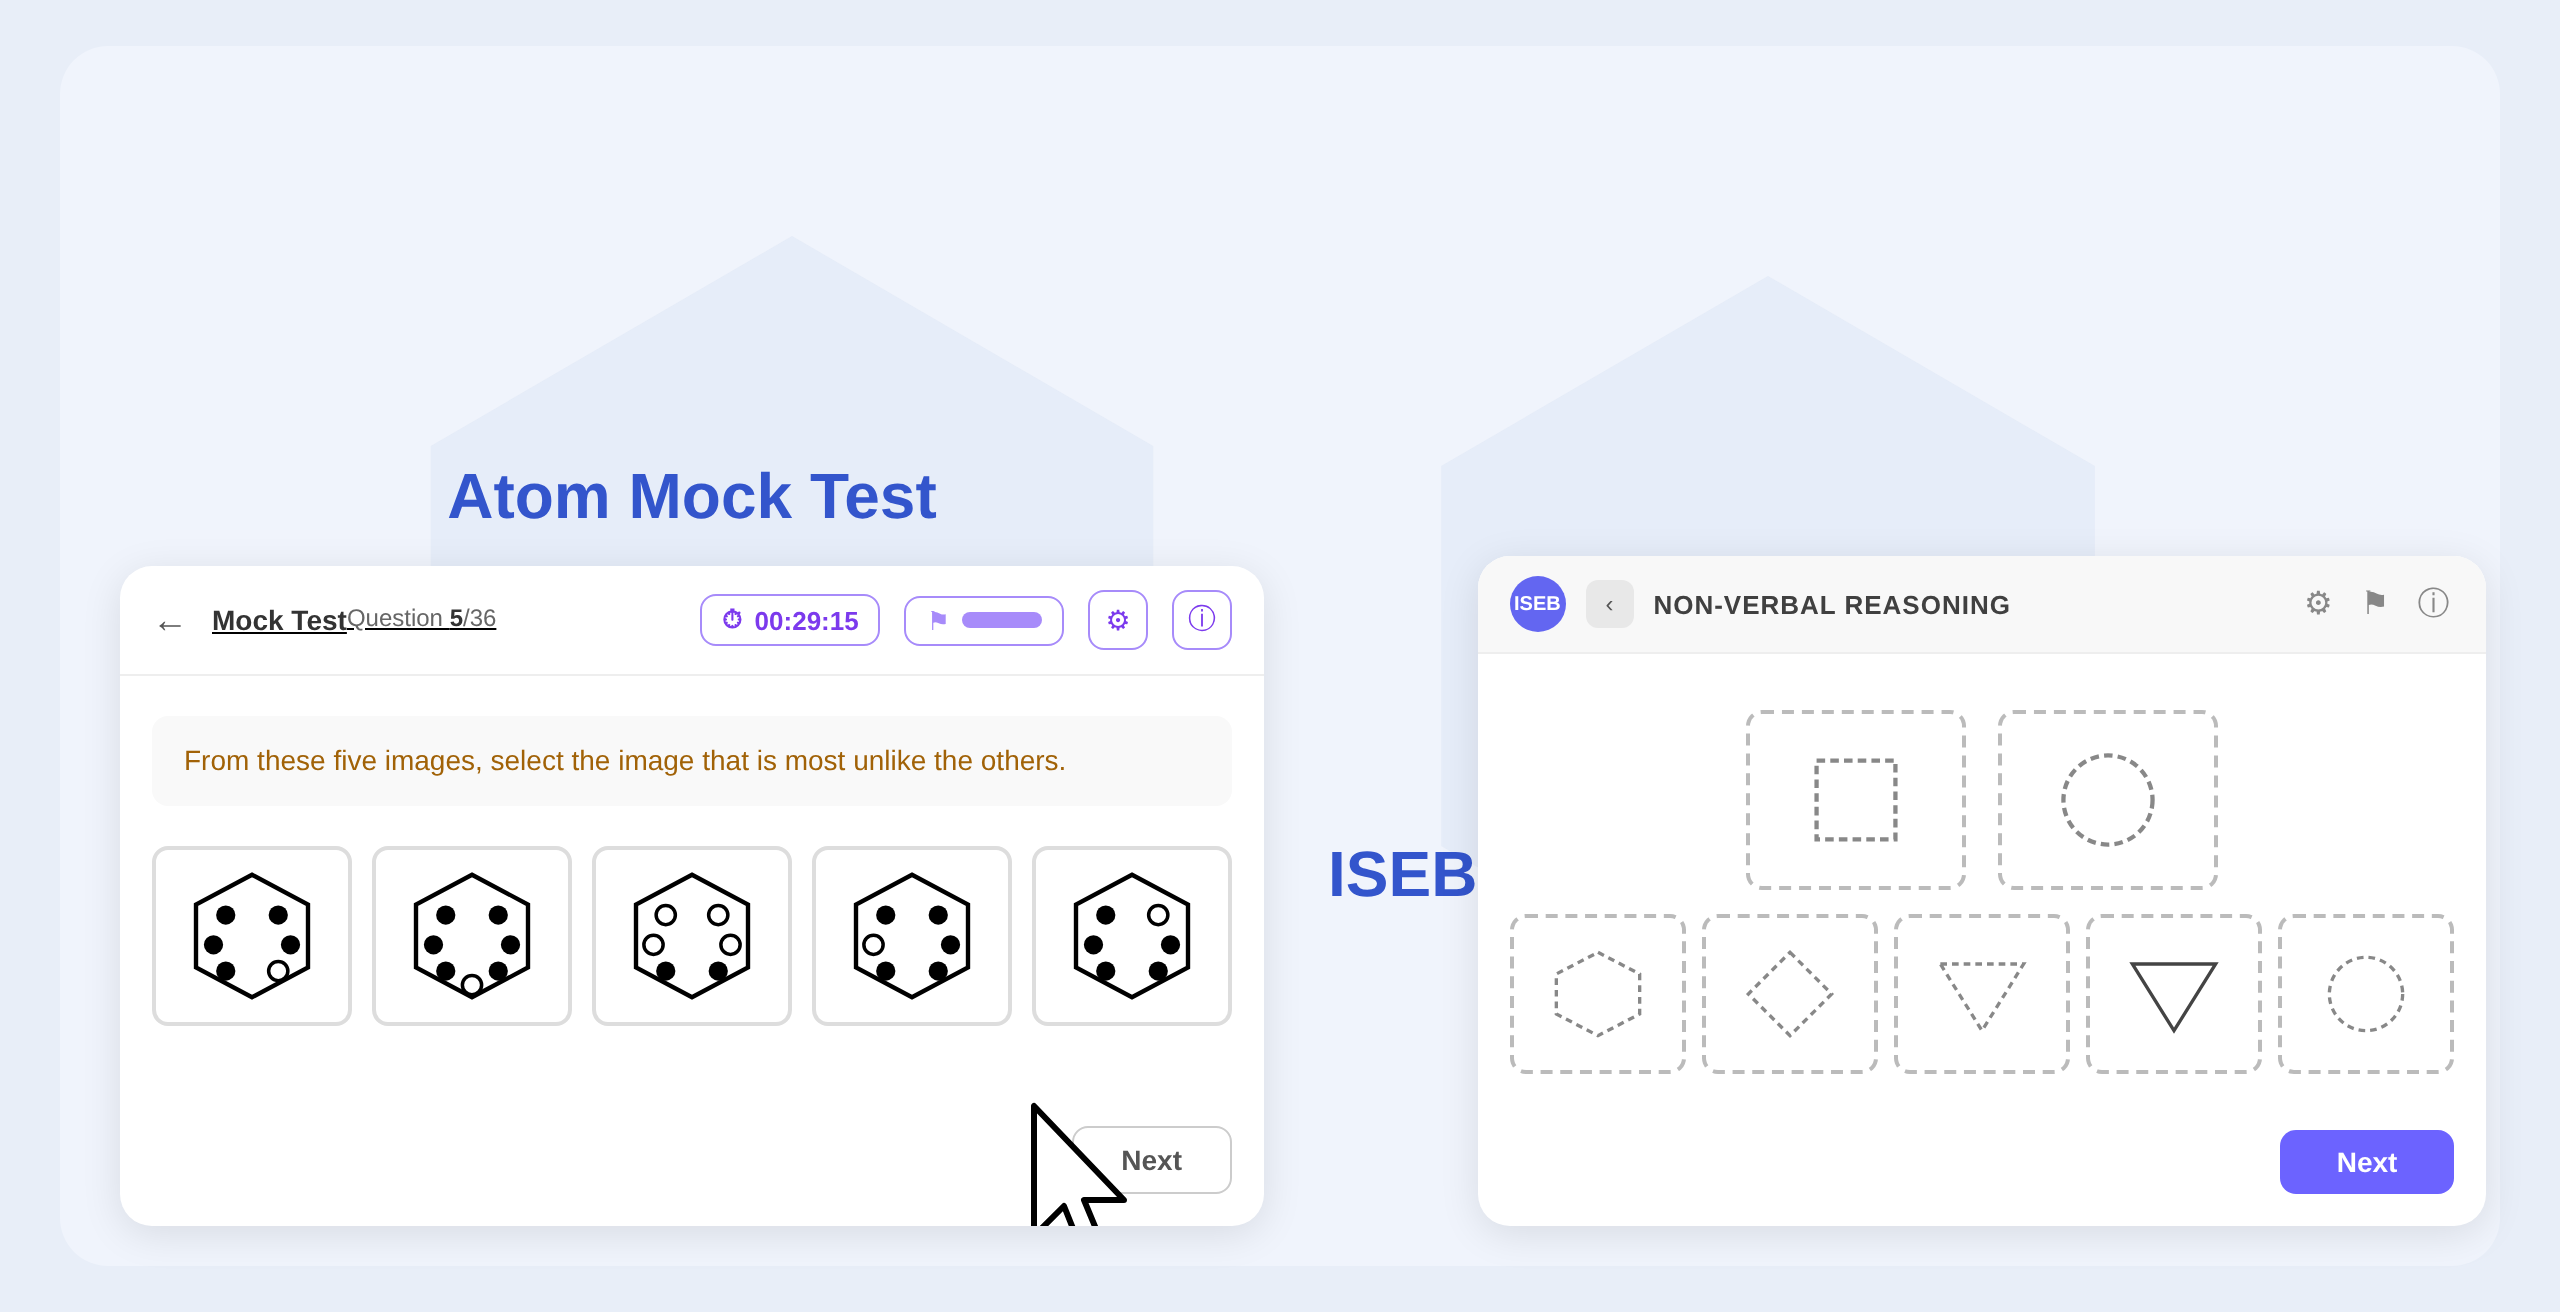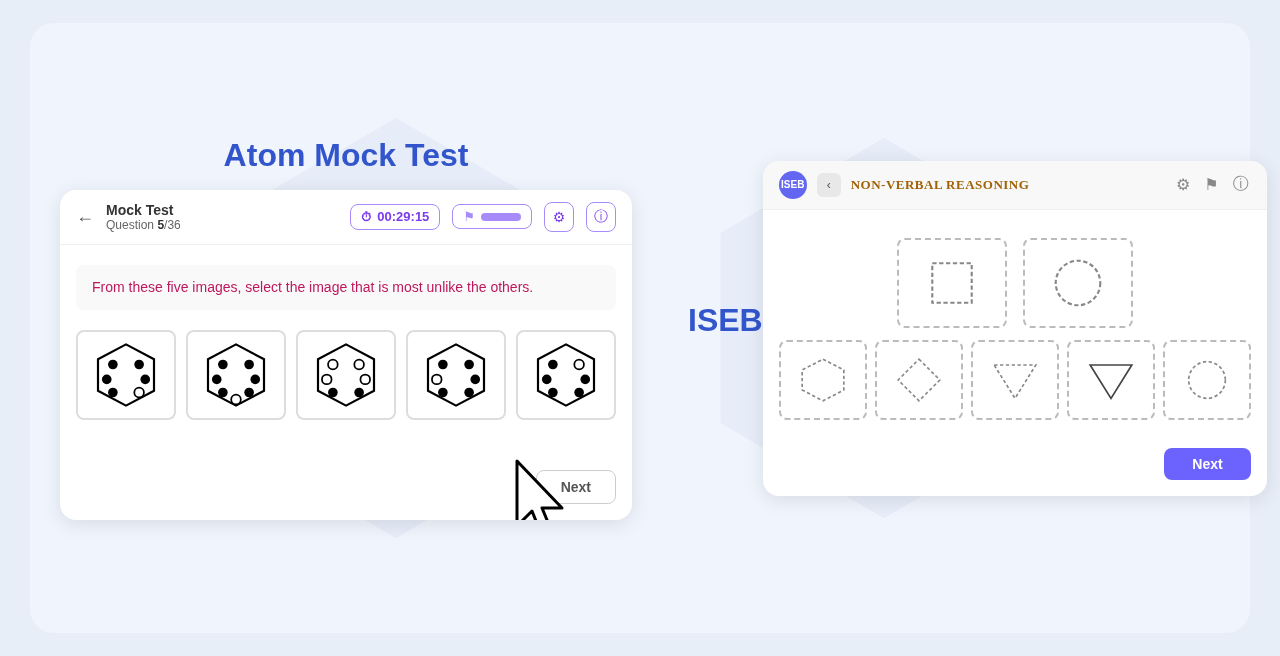--- a/index.html
+++ b/index.html
@@ -13,23 +13,23 @@
       justify-content: center;
       overflow: hidden;
     }
     .outer-container {
       width: 1220px;
       height: 610px;
       background: #f0f4fc;
       border-radius: 24px;
       display: flex;
       flex-direction: row;
-      align-items: center;
+      align-items: flex-end;
       padding: 20px 30px;
-      gap: 56px;
+      gap: 32px;
       position: relative;
     }
     
     .outer-container::before {
       content: '';
       position: absolute;
       width: 420px;
       height: 420px;
       background: #dce6f5;
       clip-path: polygon(50% 0%, 93% 25%, 93% 75%, 50% 100%, 7% 75%, 7% 25%);
@@ -104,21 +104,22 @@
     .back-btn {
       background: none;
       border: none;
       cursor: pointer;
       font-size: 18px;
       color: #555;
       padding: 0;
     }
     .header-title-group {
       display: flex;
-      flex-direction: column;
+      flex-direction: row;
+      text-decoration: underline;
     }
     .header-title {
       font-size: 14px;
       font-weight: 700;
       color: #333;
     }
     .header-subtitle {
       font-size: 12px;
       color: #666;
     }
@@ -169,21 +170,21 @@
       cursor: pointer;
       color: #7c3aed;
       font-size: 14px;
     }
 
     .card-body {
       padding: 20px 16px;
     }
     .question-text {
       font-size: 14px;
-      color: #be185d;
+      color: #a16207;
       background: #f9f9f9;
       border-radius: 8px;
       padding: 12px 16px;
       margin-bottom: 20px;
       line-height: 1.5;
     }
 
     .options-row {
       display: flex;
       gap: 10px;
@@ -260,23 +261,22 @@
       display: flex;
       align-items: center;
       justify-content: center;
       cursor: pointer;
       font-size: 12px;
       color: #555;
     }
     .iseb-section-title {
       font-size: 13px;
       font-weight: 700;
-      color: #a16207;
+      color: #404040;
       letter-spacing: 0.5px;
-      font-family: Liberation Serif, serif;
     }
     .iseb-header-spacer { flex: 1; }
     .iseb-icon-btn {
       background: none;
       border: none;
       cursor: pointer;
       font-size: 16px;
       color: #888;
       padding: 2px;
     }

